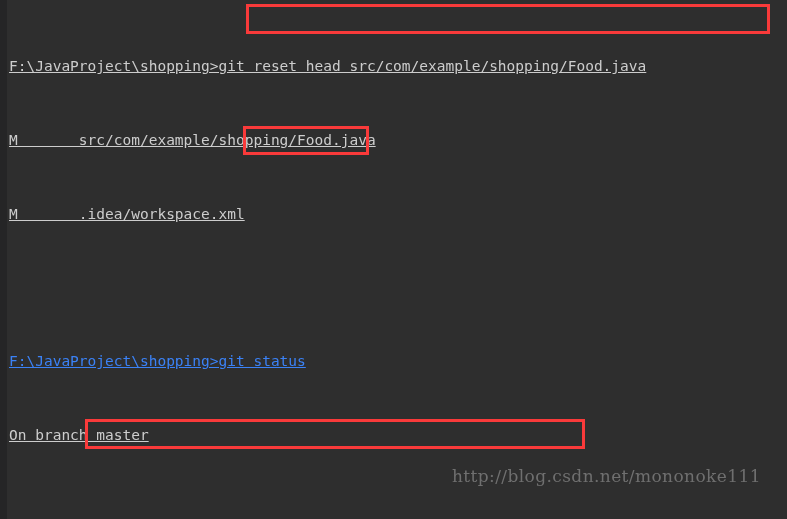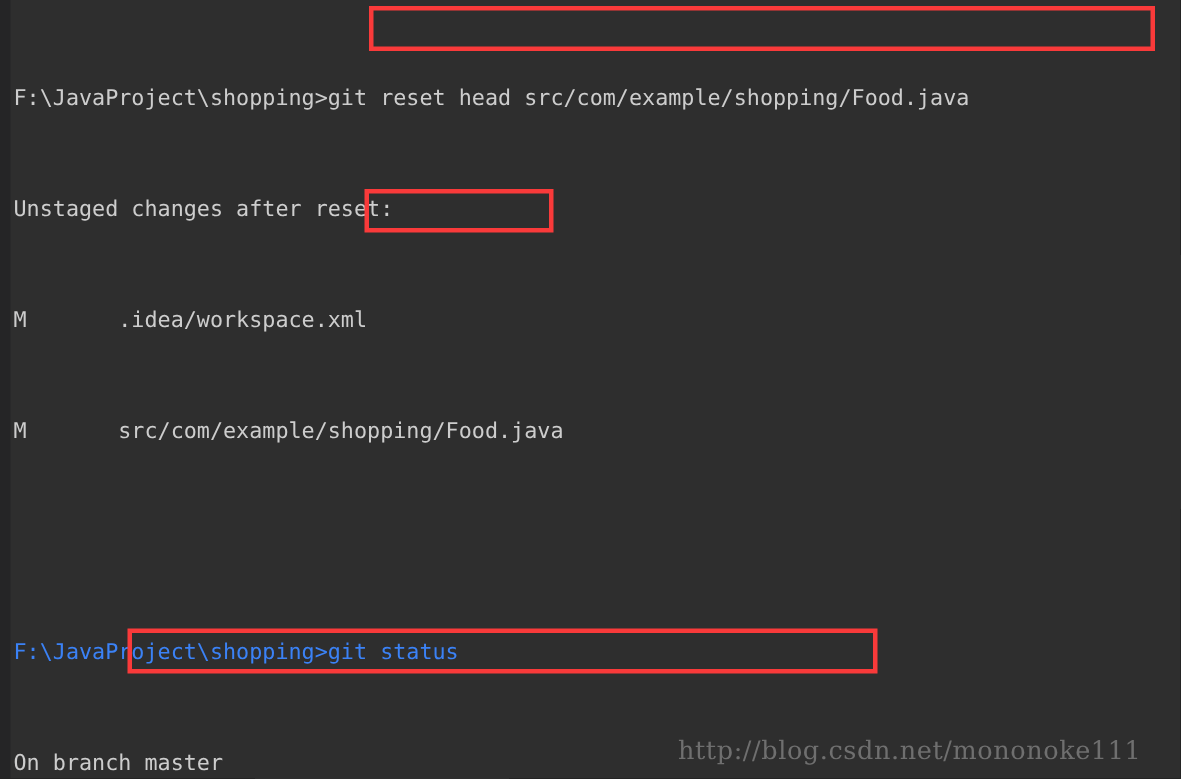--- a/index.html
+++ b/index.html
@@ -34,20 +34,21 @@
     top: 5px;
     width: 787px;
     padding-left: 9px;
     box-sizing: border-box;
     white-space: pre;
     z-index: 2;
   }
   .line {
     height: 24.6px;
     white-space: pre;
+    text-decoration: underline;
   }
   .c-default { color: #cdcdcd; }
 
   
   .anno {
     position: absolute;
     border: 3px solid #f93a3a;
     box-sizing: border-box;
     z-index: 4;
     pointer-events: none;
@@ -66,23 +67,22 @@
 </style>
 </head>
 <body>
 
 <div id="screen" style="background: rgb(46, 46, 46);">
 
   <div id="gutter" style="background: rgb(37, 37, 38);"></div>
 
   <div id="console">
     <div class="line c-default" style="color: rgb(205, 205, 205);">F:\JavaProject\shopping&gt;git reset head src/com/example/shopping/Food.java</div>
-    <div class="line c-default" style="color: rgb(205, 205, 205);">Unstaged changes after reset:</div>
+    <div class="line c-default" style="color: rgb(205, 205, 205);">M       src/com/example/shopping/Food.java</div>
     <div class="line c-default" style="color: rgb(205, 205, 205);">M       .idea/workspace.xml</div>
-    <div class="line c-default" style="color: rgb(205, 205, 205);">M       src/com/example/shopping/Food.java</div>
     <div class="line c-default" style="color: rgb(205, 205, 205);"></div>
     <div class="line c-default" style="color: #3b82f6;">F:\JavaProject\shopping&gt;git status</div>
     <div class="line c-default" style="color: rgb(205, 205, 205);">On branch master</div>
     
     
     
     
     
     
     
@@ -92,15 +92,15 @@
     
     
     
     
   </div>
 
   <div class="anno" id="anno-1" style="left: 246px; top: 4px; width: 524px; height: 30px; border-color: rgb(249, 58, 58);"></div>
   <div class="anno" id="anno-2" style="left: 243px; top: 126px; width: 126px; height: 29px; border-color: rgb(249, 58, 58);"></div>
   <div class="anno" id="anno-3" style="left: 85px; top: 419px; width: 500px; height: 30px; border-color: rgb(249, 58, 58);"></div>
 
-  <div id="watermark" style="left: 452px; top: 489px;">http://blog.csdn.net/mononoke111</div>
+  <div id="watermark" style="left: 452px; top: 464px;">http://blog.csdn.net/mononoke111</div>
 
 </div>
 
 </body></html>

